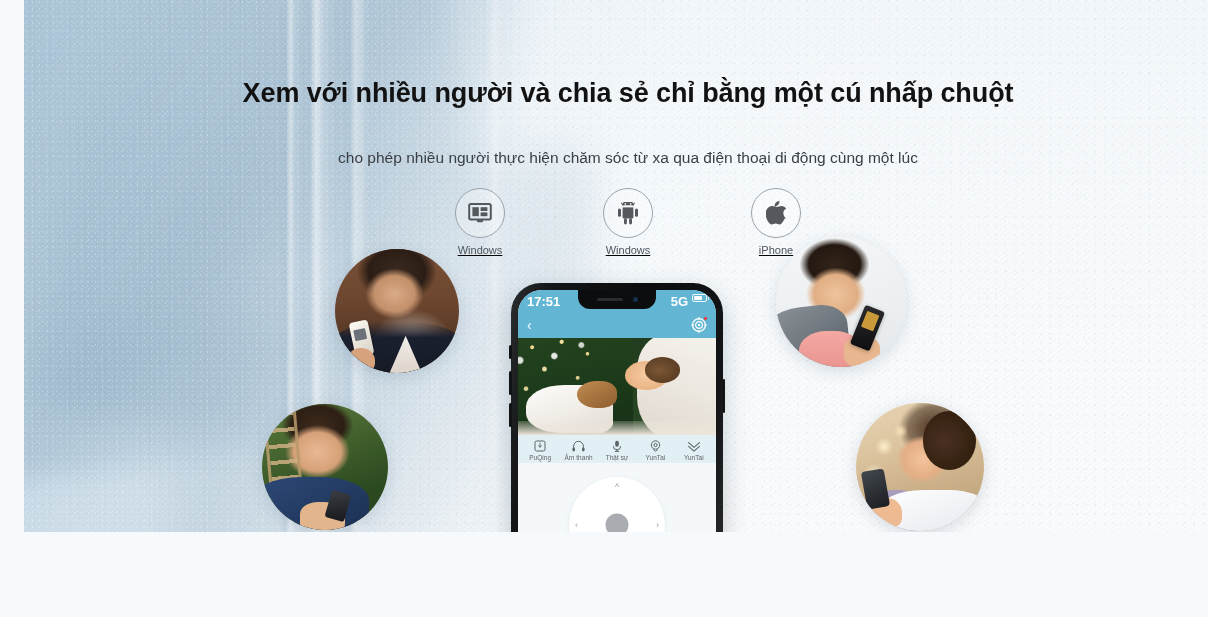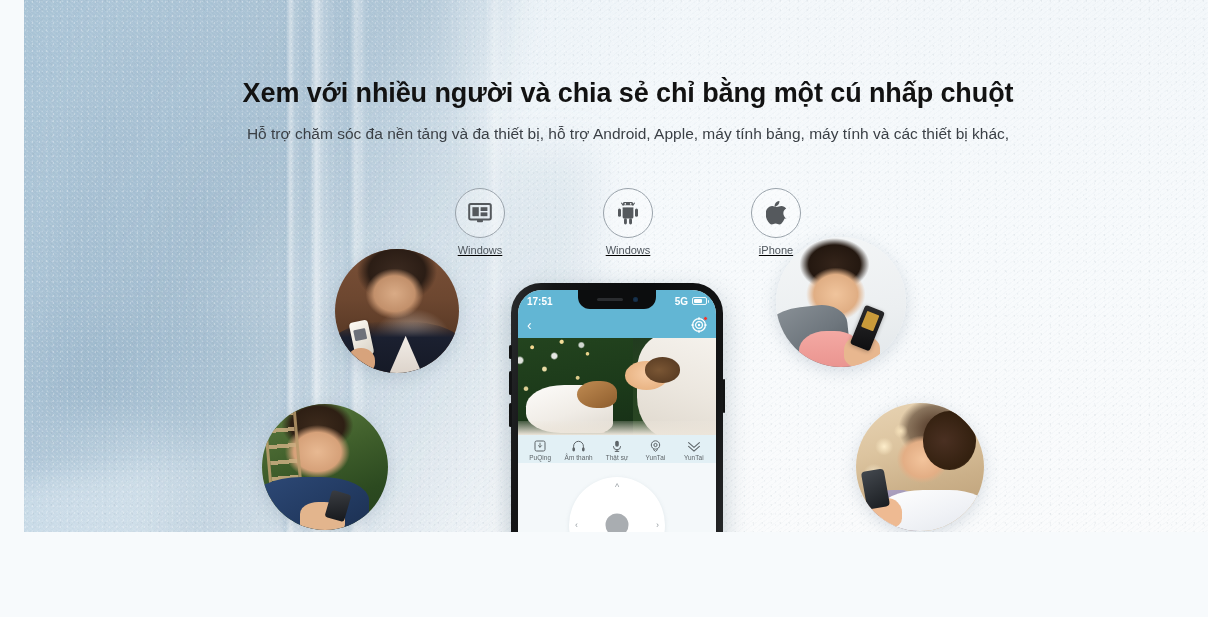--- a/index.html
+++ b/index.html
@@ -338,35 +338,35 @@
   .side-btn.s3 { top: 120px; height: 24px; }
   .side-btn.r1 { left: auto; right: -2px; top: 96px; height: 34px; }
 
   .app-statusbar {
     position: relative;
     height: 22px;
     background: #62b6d4;
     display: flex; align-items: center;
     padding: 0 9px;
     color: #fff;
-    font-size: 10px;
+    font-size: 13px;
     font-weight: 700;
   }
   .notch {
     position: absolute; left: 50%; top: 0; transform: translateX(-50%);
     width: 78px; height: 19px;
     background: #0c0d0e;
     border-radius: 0 0 12px 12px;
     display: flex; align-items: center; justify-content: center;
     gap: 10px;
   }
   .notch .speaker { width: 26px; height: 3px; background: #2a2c2f; border-radius: 2px; }
   .notch .cam { width: 5px; height: 5px; border-radius: 50%; background: #1b3550; box-shadow: inset 0 0 2px #0a2238; }
   .sb-time { position: relative; z-index: 2; }
-  .sb-right { position: relative; z-index: 2; margin-left: auto; display: flex; align-items: center; gap: 4px; }
+  .sb-right { position: relative; z-index: 2; margin-left: auto; display: flex; align-items: flex-start; gap: 4px; }
   .batt {
     width: 15px; height: 8px; border: 1px solid rgba(255,255,255,.9);
     border-radius: 2px; position: relative; padding: 1px;
   }
   .batt:after { content:""; position:absolute; right:-3px; top:2px; width:1.5px; height:3px; background: rgba(255,255,255,.9); border-radius:0 1px 1px 0; }
   .batt i { display:block; width: 72%; height: 100%; background:#fff; border-radius:1px; }
 
   .app-bar {
     height: 26px;
     background: #62b6d4;
@@ -504,21 +504,22 @@
   <div class="bg-shadow-b"></div>
   <div class="bg-shadow-c"></div>
   <div class="bg-shadow-d"></div>
   <div class="bg-bands"></div>
   <div class="bg-bands2"></div>
   <div class="bg-grain"></div>
   <div class="bg-grain2"></div>
 
   <h1 class="headline">Xem với nhiều người và chia sẻ chỉ bằng một cú nhấp chuột</h1>
   <p class="subline">
-    <span>Hỗ trợ chăm sóc đa nền tảng và đa thiết bị, hỗ trợ Android, Apple, máy tính bảng, máy tính và các thiết bị khác,</span><br>
+    <br>
+    <span>cho phép nhiều người thực hiện chăm sóc từ xa qua điện thoại di động cùng một lúc</span>
   </p>
 
   <div class="platforms">
 
     <div class="platform">
       <div class="ring">
         <span>
           <svg width="24" height="22" viewBox="0 0 24 22" aria-hidden="true">
             <rect x="1.2" y="2" width="21.6" height="15.4" rx="1.6" fill="none" stroke="#55595d" stroke-width="2"></rect>
             <rect x="4.4" y="5.2" width="6.4" height="9" fill="#55595d"></rect>

